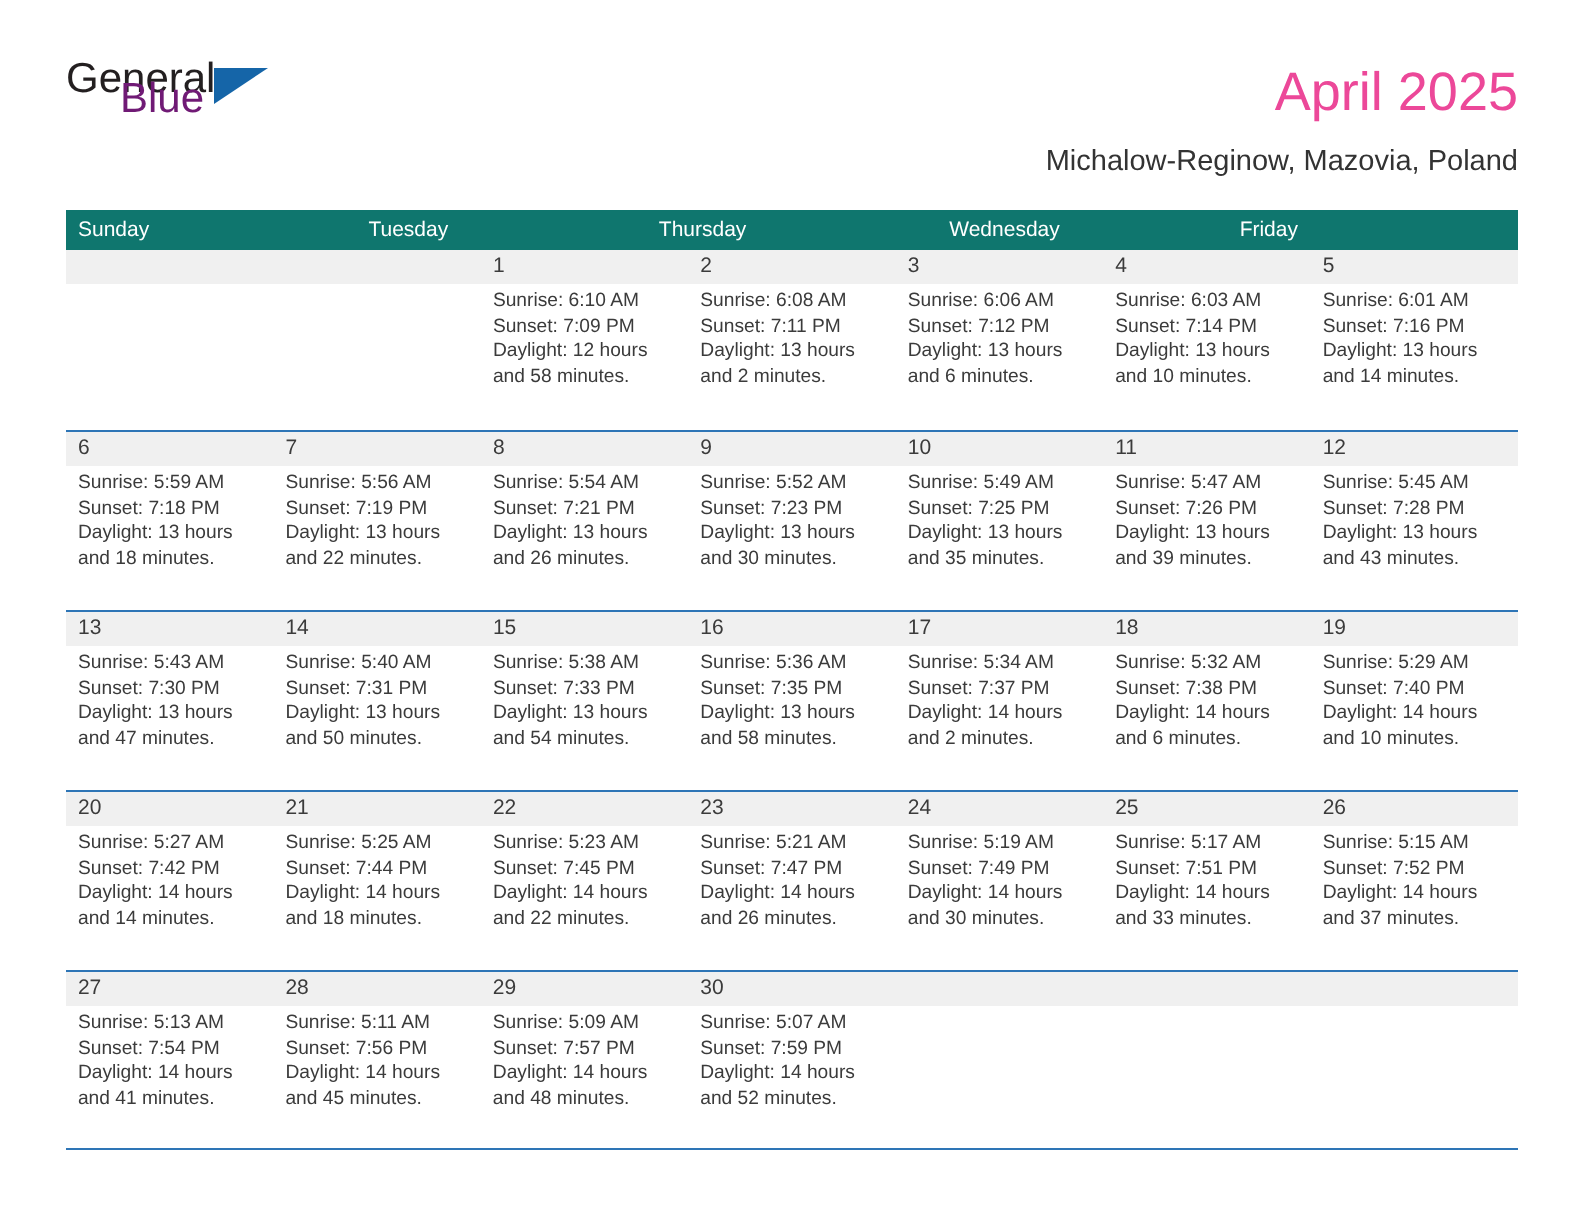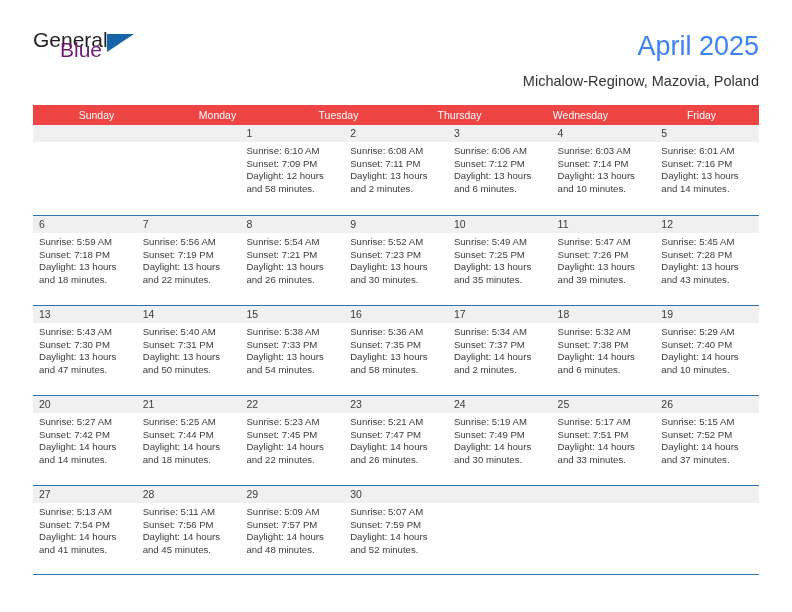--- a/index.html
+++ b/index.html
@@ -60,21 +60,21 @@
     top: 10px;
     font-size: 21px;
     color: #701a75;
     line-height: 24px;
   }
   .title {
     position: absolute;
     right: 0;
     top: 2px;
     font-size: 27px;
-    color: #3b82f6;
+    color: #ec4899;
     text-align: right;
     line-height: 32px;
     white-space: nowrap;
   }
   .subtitle {
     position: absolute;
     right: 0;
     top: 44px;
     font-size: 14.5px;
     color: #333333;
@@ -85,23 +85,22 @@
 
   
   .calendar {
     position: absolute;
     left: 33px;
     top: 105px;
     width: 726px;
   }
   .cal-head {
     display: flex;
-    background: #ef4444;
+    background: #0f766e;
     height: 20px;
-    text-align: center;
   }
   .cal-head .hcell {
     flex: 1 1 0;
     color: #ffffff;
     font-size: 10.5px;
     line-height: 20px;
     padding-left: 6px;
     box-sizing: border-box;
     white-space: nowrap;
     overflow: hidden;
@@ -165,21 +164,20 @@
     </div>
 
     <div class="title">April 2025</div>
     <div class="subtitle">Michalow-Reginow, Mazovia, Poland</div>
   </div>
 
   <div class="calendar">
 
     <div class="cal-head">
       <div class="hcell">Sunday</div>
-      <div class="hcell">Monday</div>
       <div class="hcell">Tuesday</div>
       <div class="hcell">Thursday</div>
       <div class="hcell">Wednesday</div>
       <div class="hcell">Friday</div>
     </div>
 
     <div class="weeks">
         <div class="week">
           <div class="day empty">
             <div class="datebar"></div>

